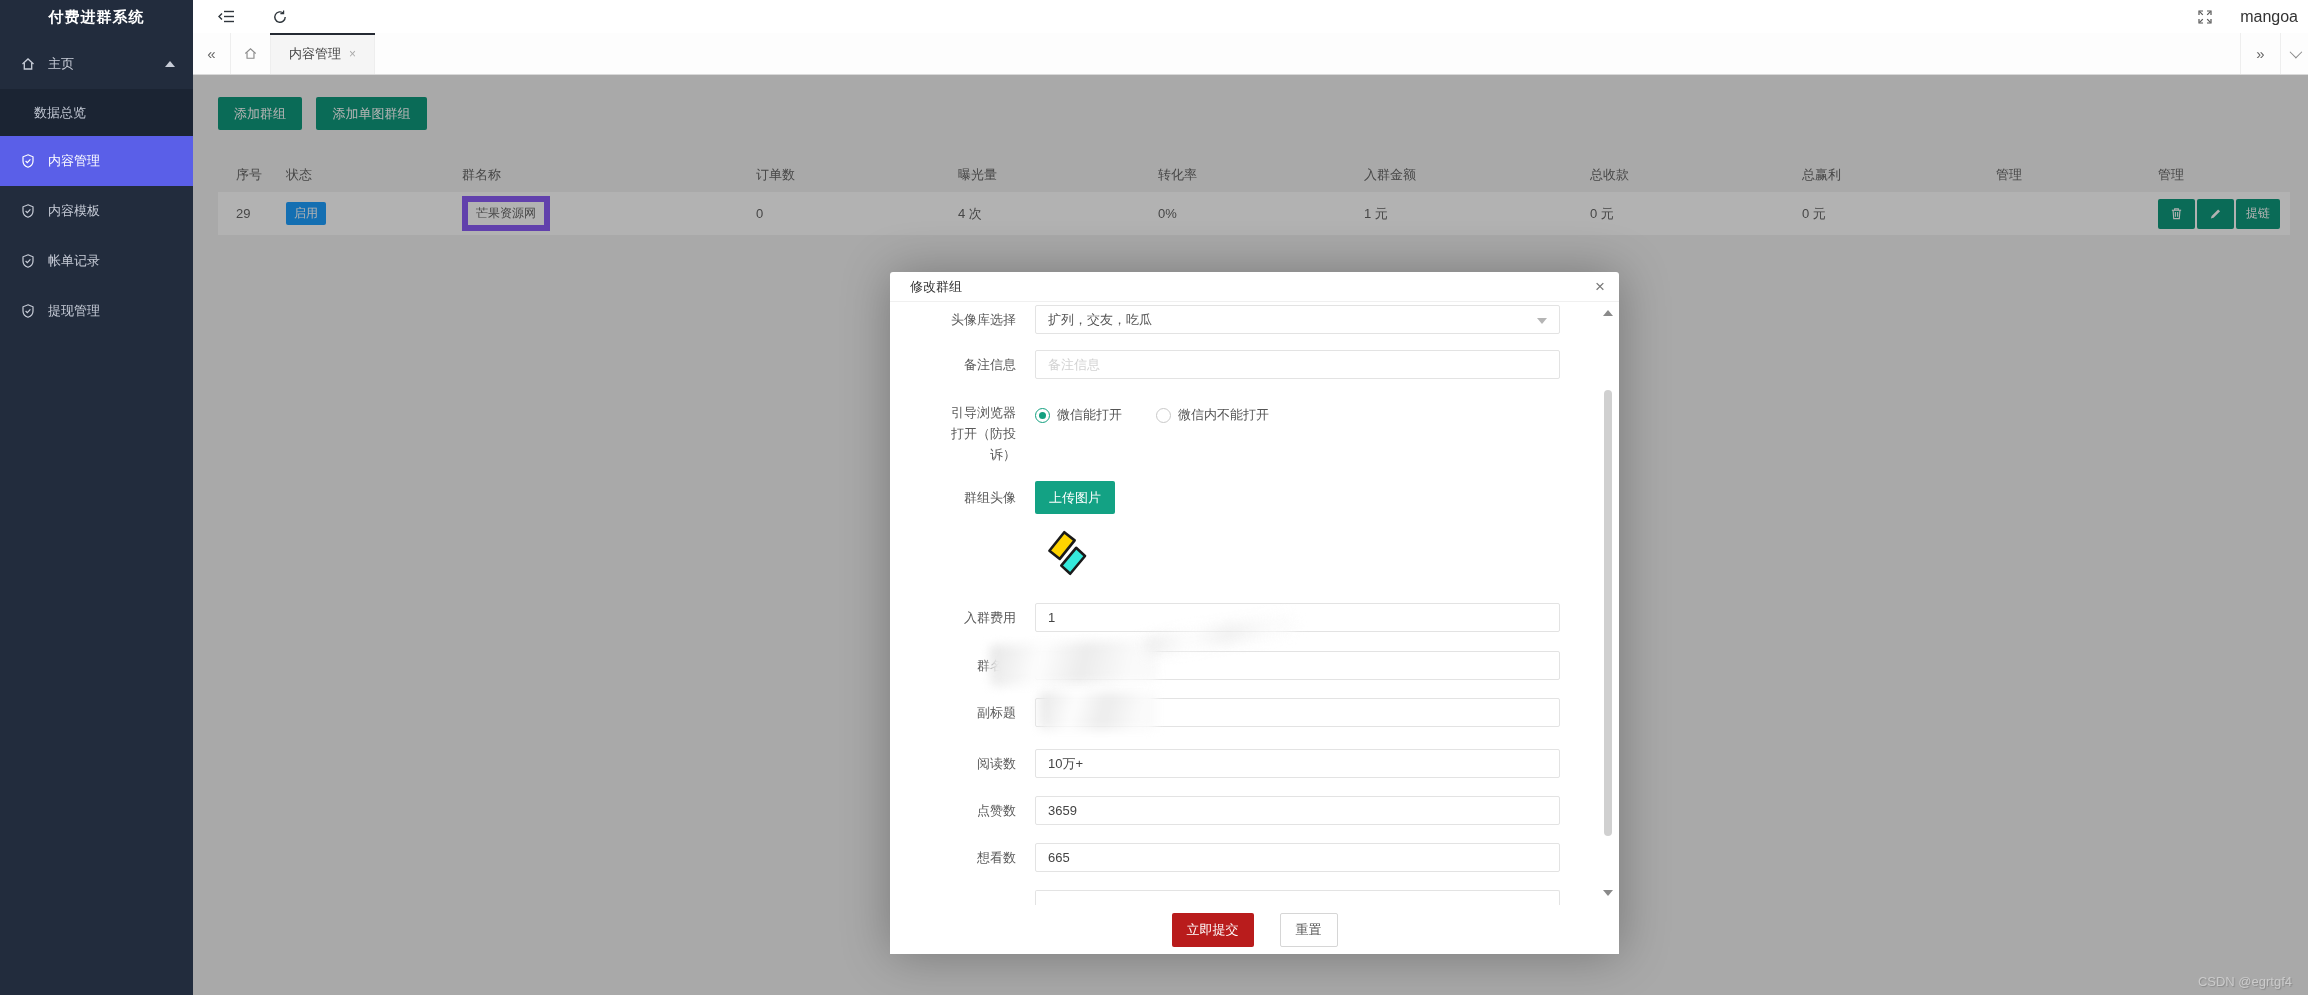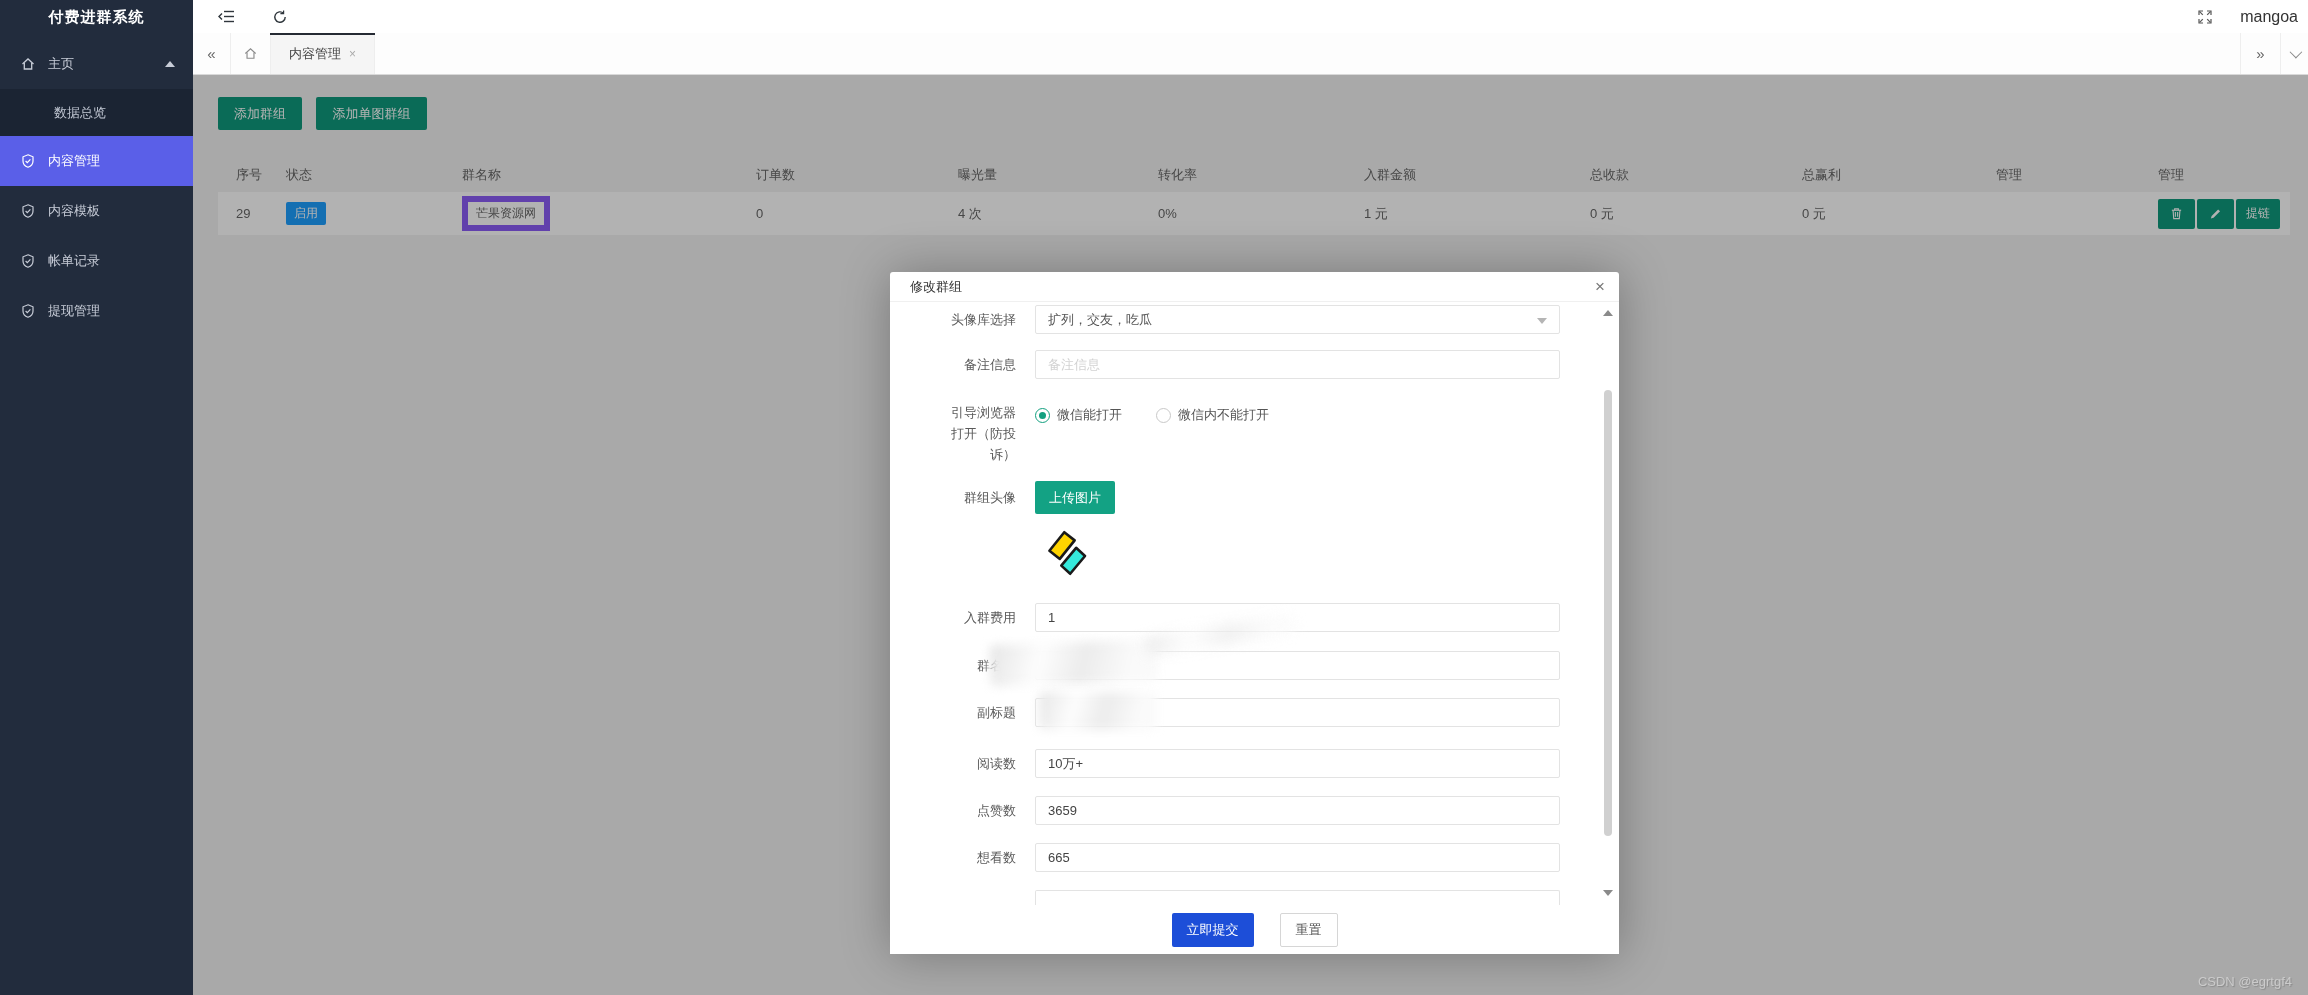--- a/index.html
+++ b/index.html
@@ -8,21 +8,21 @@
   .app { position:relative; width:2308px; height:995px; background:#fff; overflow:hidden; margin:0 auto; }
 
   
   .sidebar { position:absolute; left:0; top:0; width:193px; height:995px; background:#222c3d; z-index:4; }
   .sidebar-title { height:34px; line-height:34px; text-align:center; color:#ffffff; font-size:15px; font-weight:bold; letter-spacing:1px; }
   .menu { margin-top:5px; }
   .menu-item { height:50px; display:flex; align-items:center; color:#c8cdd8; font-size:13px; cursor:pointer; position:relative; }
   .menu-item .mi-icon { margin-left:20px; width:16px; height:16px; display:inline-flex; }
   .menu-item .mi-label { margin-left:12px; }
   .menu-item.active { background:#5a5fe8; color:#ffffff; }
-  .menu-sub { height:47px; line-height:47px; padding-left:54px; background:#1b2433; color:#c2c8d4; font-size:13px; cursor:pointer; }
+  .menu-sub { height:47px; line-height:47px; padding-left:34px; background:#1b2433; color:#c2c8d4; font-size:13px; cursor:pointer; }
   .caret-up { position:absolute; right:18px; width:0; height:0; border-left:5px solid transparent; border-right:5px solid transparent; border-bottom:6px solid #c8cdd8; }
   svg.icon { display:block; }
 
   
   .topbar { position:absolute; left:193px; top:0; width:2115px; height:33px; background:#fff; display:flex; align-items:center; z-index:3; }
   .tb-icon { width:18px; height:18px; display:inline-flex; align-items:center; justify-content:center; color:#2f363c; cursor:pointer; }
   .tb-collapse { margin-left:24px; }
   .tb-refresh { margin-left:36px; }
   .tb-right { margin-left:auto; display:flex; align-items:center; }
   .tb-full { margin-right:26px; color:#555; }
@@ -83,21 +83,21 @@
   .blur-patch { position:absolute; z-index:2; filter:blur(5px); border-radius:6px; background:linear-gradient(105deg,#e6e6e6,#fdfdfd 30%,#ececec 55%,#fafafa 82%); }
   .bp-name { left:100px; top:340px; width:168px; height:42px; transform:rotate(-2deg); }
   .bp-name2 { left:255px; top:324px; width:150px; height:18px; opacity:.85; transform:rotate(-9deg); filter:blur(7px); }
   .bp-sub { left:149px; top:390px; width:118px; height:38px; }
   .partial-input { position:absolute; left:145px; top:588px; width:525px; height:15px; border:1px solid #e3e3e3; border-bottom:none; border-radius:2px 2px 0 0; background:#fff; }
   .modal-scroll { position:absolute; right:5px; top:2px; width:12px; height:598px; }
   .ms-up { position:absolute; top:6px; left:1px; width:0; height:0; border-left:5px solid transparent; border-right:5px solid transparent; border-bottom:6px solid #8a8a8a; cursor:pointer; }
   .ms-down { position:absolute; bottom:6px; left:1px; width:0; height:0; border-left:5px solid transparent; border-right:5px solid transparent; border-top:6px solid #8a8a8a; cursor:pointer; }
   .ms-thumb { position:absolute; left:2px; top:86px; width:8px; height:446px; background:#d0d0d0; border-radius:4px; cursor:pointer; }
   .modal-footer { position:absolute; left:0; right:0; bottom:0; height:49px; background:#fff; display:flex; align-items:center; justify-content:center; gap:26px; }
-  .submit-btn { height:34px; padding:0 15px; background:#1d4ed8; color:#fff; font-size:13px; }
+  .submit-btn { height:34px; padding:0 15px; background:#b91c1c; color:#fff; font-size:13px; }
   .reset-btn { height:34px; padding:0 15px; background:#fff; border:1px solid #d6d6d6; border-radius:2px; color:#555; font-size:13px; cursor:pointer; }
 </style>
 </head>
 <body>
 
 <div class="app">
 
   <div class="sidebar">
     <div class="sidebar-title">付费进群系统</div>
     <div class="menu">

